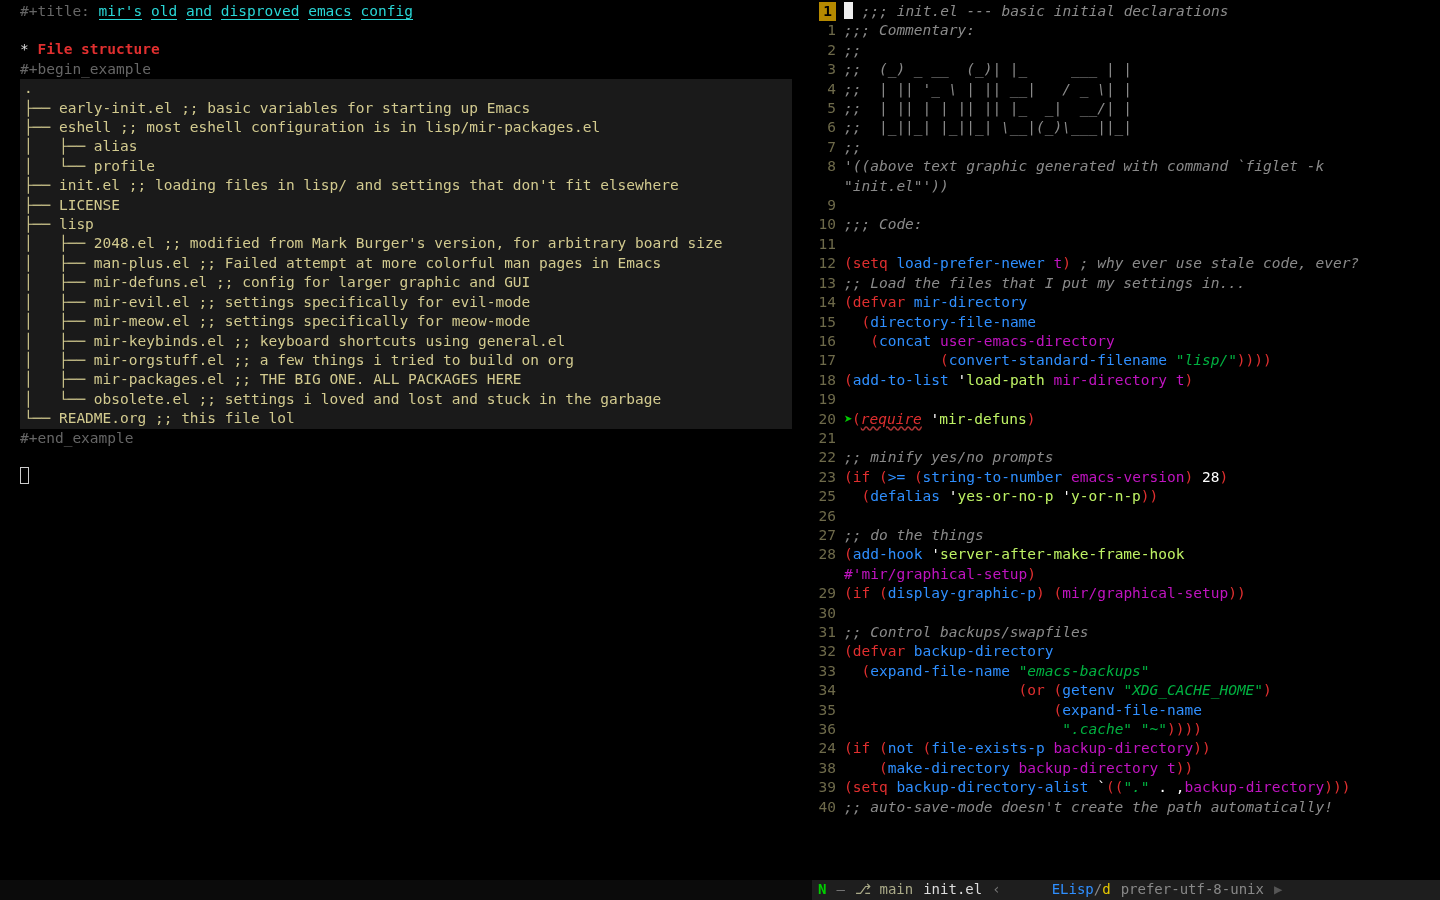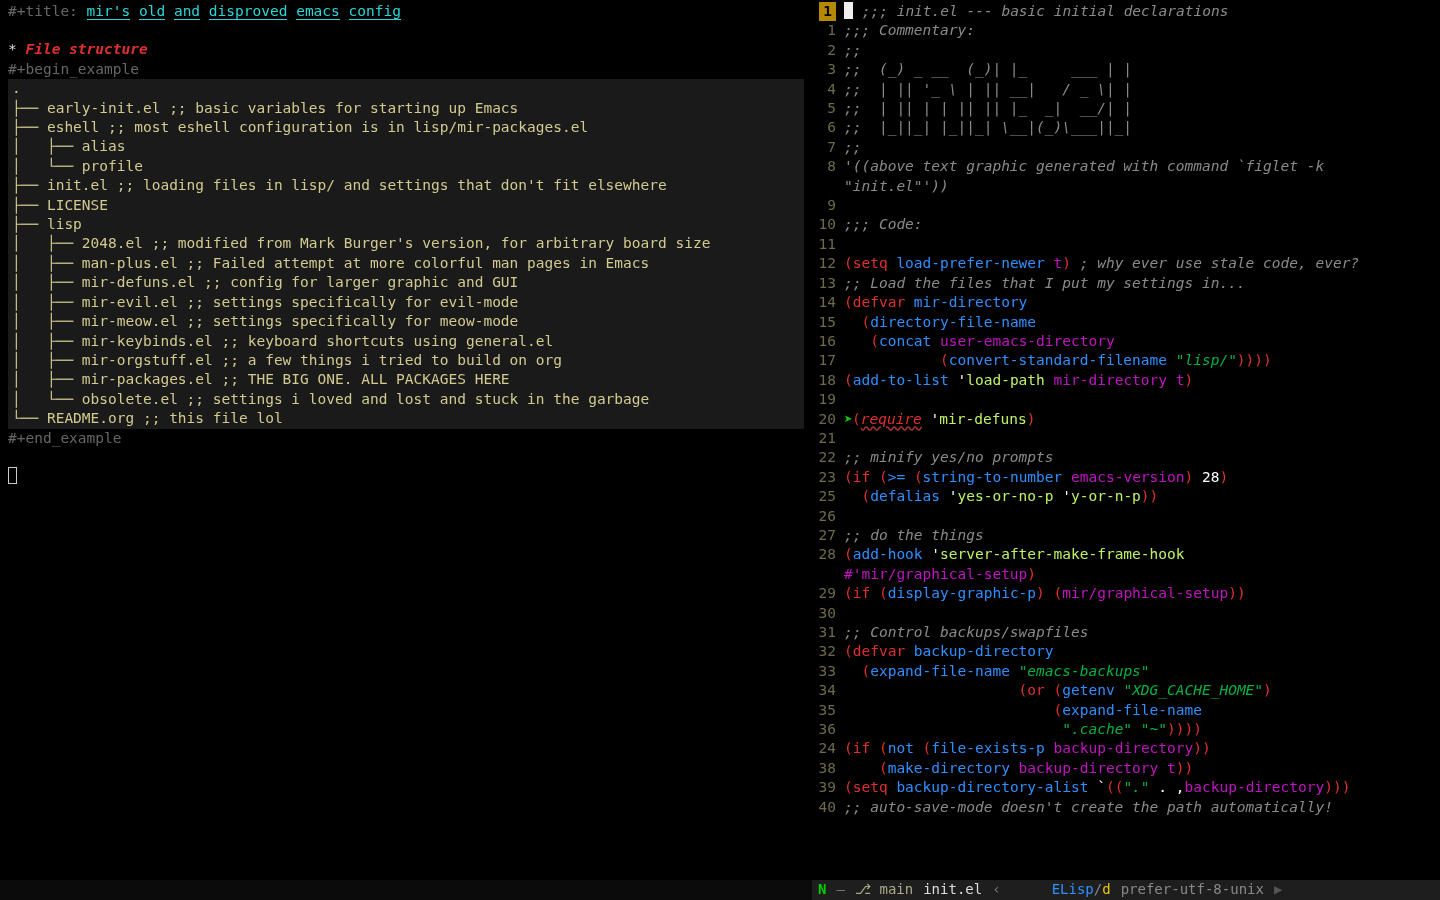--- a/index.html
+++ b/index.html
@@ -11,21 +11,21 @@
     color: #ccc;
     width: 1440px;
     height: 900px;
     overflow: hidden;
     position: relative;
   }
   .split { display: flex; height: 100%; }
   .pane-left {
     width: 812px;
     height: 100%;
-    padding: 2px 8px;
+    padding: 2px 20px;
     overflow: hidden;
   }
   .pane-right {
     flex: 1;
     height: 100%;
     overflow: hidden;
     position: relative;
   }
   .code-area { padding: 2px 0 0 0; }
   .gutter {
@@ -52,21 +52,21 @@
     display: inline-block;
     width: 9px; height: 17px;
     background: #eee;
     vertical-align: text-bottom;
   }
 
   
   .meta { color: #666; }
   .title-under { color: #29d6d6; border-bottom: 1px solid #29d6d6; }
   .heading-star { color: #ddd; }
-  .heading { color: #e02f2f; font-weight: bold; font-style: italic; }
+  .heading { color: #e02f2f; font-weight: bold; }
   .example-block {
     background: #1a1a1a;
     color: #d2ca8f;
     padding: 0 4px;
     display: block;
     white-space: pre;
   }
   .left-text { white-space: pre; }
   .hollow-cursor {
     display: inline-block;

